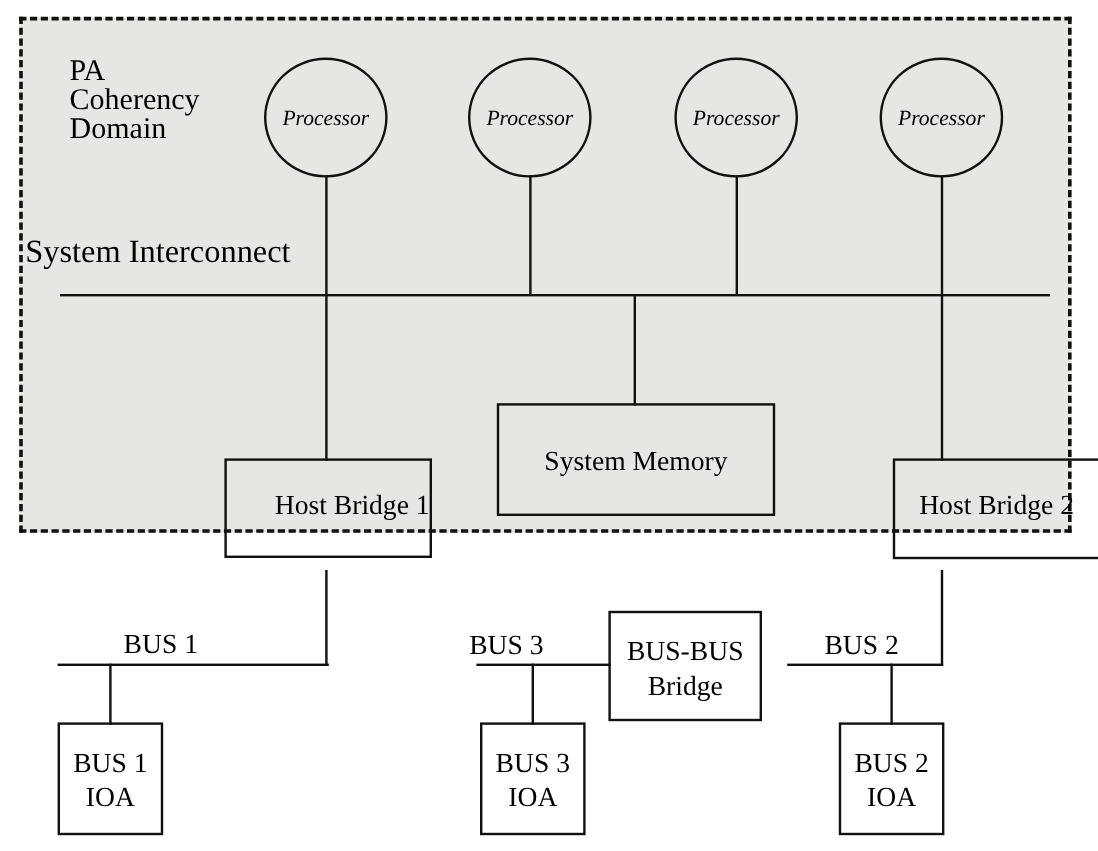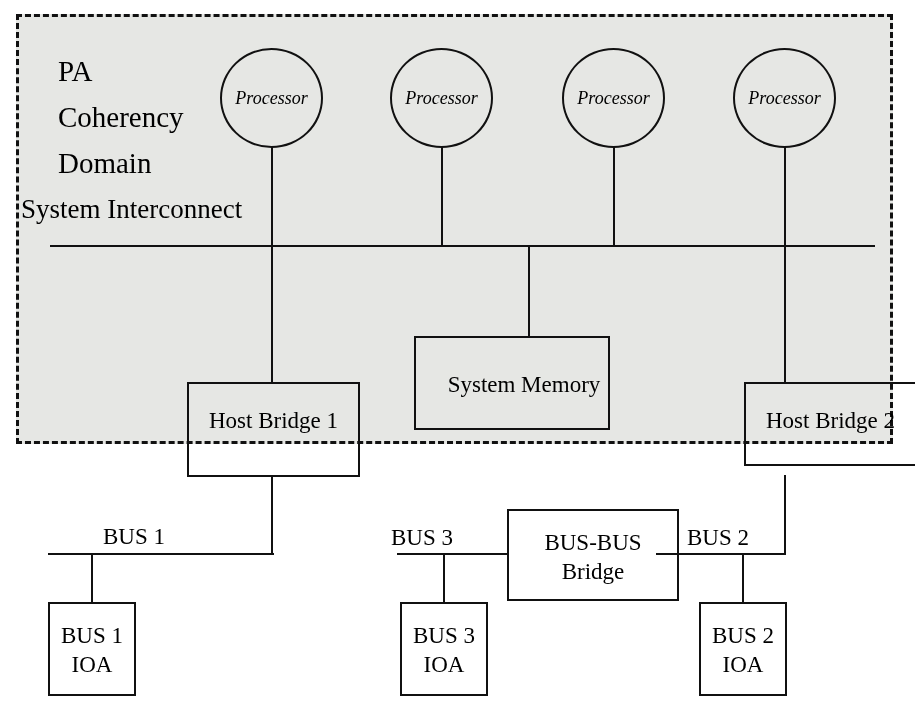--- a/index.html
+++ b/index.html
@@ -31,22 +31,22 @@
 
   
   .label {
     position: absolute;
     white-space: pre;
     line-height: 1.0;
   }
   .label-domain {
     left: 58px;
     top: 48px;
-    font-size: 29px;
-    line-height: 46px;
+    font-size: 25px;
+    line-height: 24px;
   }
   .label-interconnect {
     left: 21px;
     top: 196px;
     font-size: 27px;
   }
   .label-bus1 { left: 103px; top: 525px; font-size: 23px; }
   .label-bus3 { left: 391px; top: 526px; font-size: 23px; }
   .label-bus2 { left: 687px; top: 526px; font-size: 23px; }
 
@@ -79,27 +79,27 @@
   }
   .rect .rtext {
     position: absolute;
     width: 100%;
     text-align: center;
     white-space: pre;
     font-size: 23px;
     line-height: 29px;
   }
 
-  .rect-hb1 { left: 187px; top: 382px; width: 173px; height: 95px; }
+  .rect-hb1 { left: 187px; top: 382px; width: 173px; height: 83px; padding-left: 20px; }
   .rect-hb1 .rtext { top: 22px; }
   .rect-hb2 { left: 700px; top: 382px; width: 173px; height: 84px; margin-left: 44px; }
   .rect-hb2 .rtext { top: 22px; }
-  .rect-mem { left: 414px; top: 336px; width: 196px; height: 94px; padding-left: 12px; }
+  .rect-mem { left: 414px; top: 336px; width: 232px; height: 94px; }
   .rect-mem .rtext { top: 32px; }
-  .rect-bbb { left: 507px; top: 509px; width: 172px; height: 92px; }
+  .rect-bbb { left: 507px; top: 509px; width: 128px; height: 92px; }
   .rect-bbb .rtext { top: 17px; }
 
   .rect-ioa { width: 88px; height: 94px; top: 602px; }
   .rect-ioa .rtext { top: 17px; }
   .rect-ioa1 { left: 48px; }
   .rect-ioa3 { left: 400px; }
   .rect-ioa2 { left: 699px; }
 
   
   .ln {

